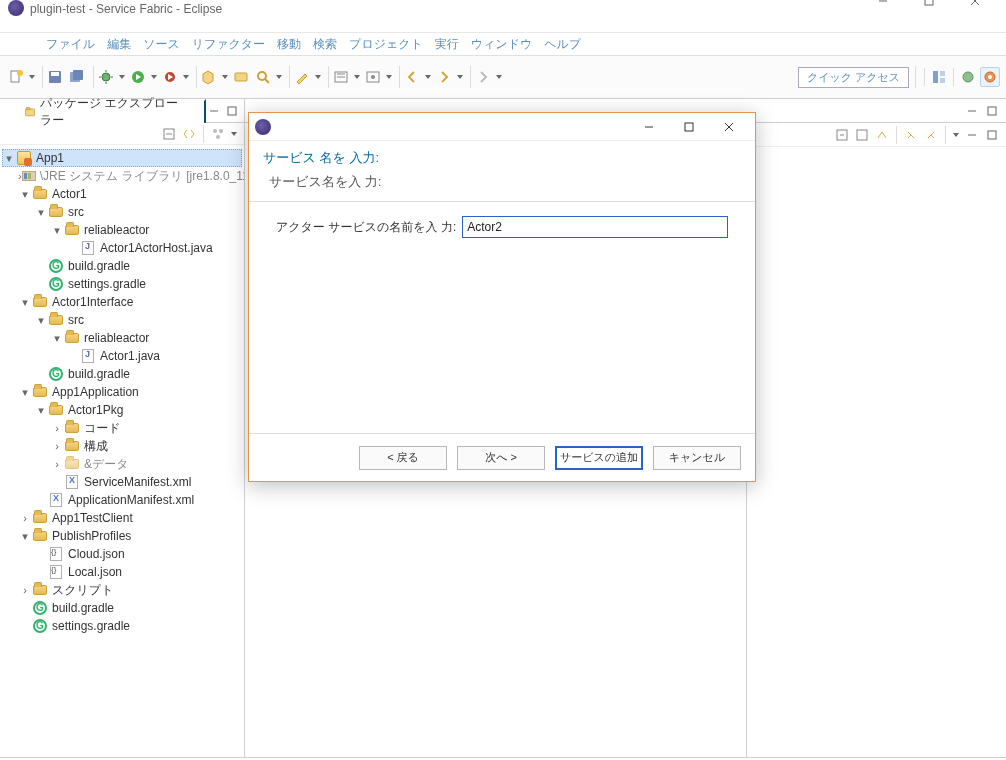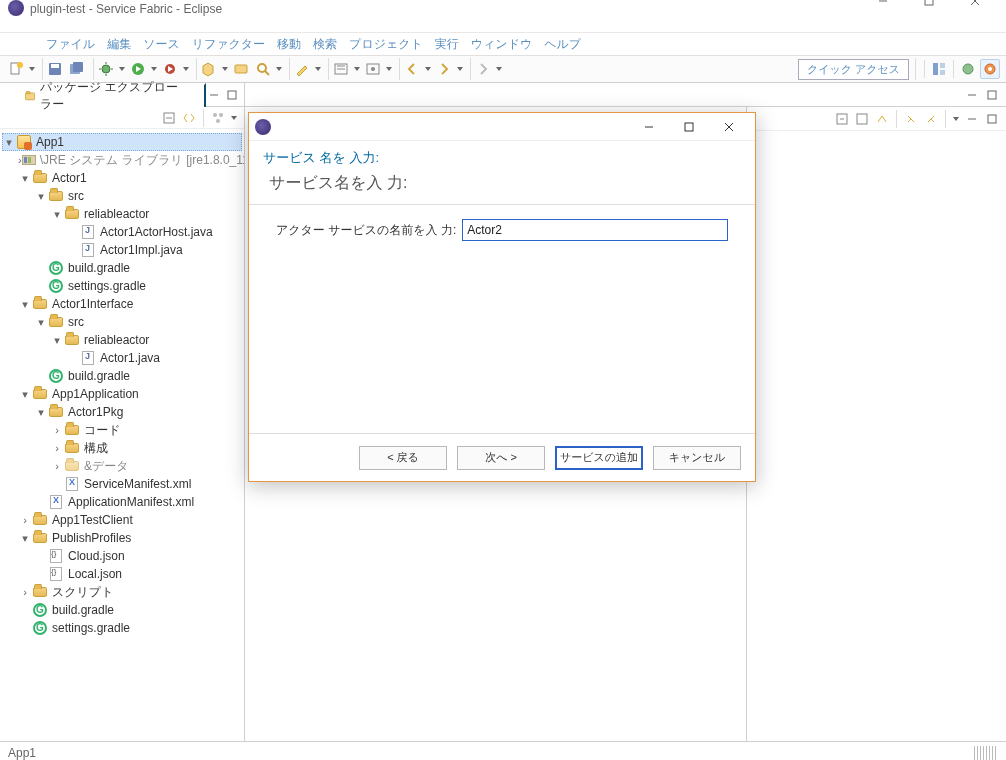--- a/index.html
+++ b/index.html
@@ -11,21 +11,21 @@
 .titlebar-title { color:#666; font-size:12px; }
 .win-controls { margin-left:auto; display:flex; gap:0; }
 .win-btn { width:46px; height:30px; display:flex; align-items:center; justify-content:center; color:#666; }
 .win-btn svg { width:10px; height:10px; }
 
 
 .menubar { height:22px; display:flex; align-items:center; padding:0 6px; gap:4px; color:#5a8fbf;margin-left:36px; }
 .menubar .menu-item { padding:2px 4px; cursor:default; }
 
 
-.toolbar { height:28px; display:flex; align-items:center; padding:0 6px; border-top:1px solid #e0e0e0; border-bottom:1px solid #d0d0d0; background:#fbfbfb; }
+.toolbar { height:44px; display:flex; align-items:center; padding:0 6px; border-top:1px solid #e0e0e0; border-bottom:1px solid #d0d0d0; background:#fbfbfb; }
 .tool-group { display:flex; align-items:center; gap:2px; padding-right:6px; margin-right:2px; border-right:1px solid #dcdcdc; height:22px; }
 .tool-group:last-child { border-right:none; }
 .tool-btn { width:20px; height:20px; display:flex; align-items:center; justify-content:center; border-radius:2px; }
 .tool-btn svg { width:16px; height:16px; }
 .tool-drop { width:8px; display:flex; align-items:center; justify-content:center; }
 .tool-drop::after { content:""; border-left:3px solid transparent; border-right:3px solid transparent; border-top:4px solid #666; }
 .quick-access { margin-left:auto; border:1px solid #aab; color:#5a8fbf; padding:2px 8px; background:#fff; font-size:11px; }
 .persp { display:flex; gap:2px; margin-left:6px; align-items:center; padding-left:6px; border-left:1px solid #dcdcdc; height:22px;}
 .persp .tool-btn.active { border:1px solid #bcd0e6; background:#eaf2fb; }
 
@@ -63,21 +63,21 @@
 .statusbar .drag { width:24px; height:14px; margin-left:auto; background:repeating-linear-gradient(90deg,#bbb 0 1px,transparent 1px 3px); }
 
 
 .dialog { position:absolute; left:248px; top:112px; width:508px; height:370px; background:#fff; border:1px solid #e59543; box-shadow:0 4px 20px rgba(0,0,0,0.25); display:flex; flex-direction:column; }
 .dlg-title { height:28px; display:flex; align-items:center; padding:0 6px; border-bottom:1px solid #eee; }
 .dlg-title .app-icon { width:16px; height:16px; border-radius:50%; background:radial-gradient(circle at 40% 40%, #6b5fac, #3b2a6a); margin-right:6px; }
 .dlg-win { margin-left:auto; display:flex; }
 .dlg-win .win-btn { width:40px; height:28px; }
 .dlg-banner { padding:8px 14px 10px; background:#fff; border-bottom:1px solid #ddd; }
 .dlg-head { font-size:13px; color:#0369a1; margin-bottom:6px;}
-.dlg-sub { font-size:16px; color:#555; padding-left:6px;}
+.dlg-sub { font-size:13px; color:#555; padding-left:6px;}
 .dlg-body { padding:14px 27px; flex:1; }
 .dlg-field-row { display:flex; align-items:center; gap:6px; }
 .dlg-field-label { font-size:12px; color:#333; }
 .dlg-input { flex:1; height:22px; border:1px solid #2a62c9; padding:0 4px; font-size:12px; color:#222; outline:none; }
 .dlg-footer { height:48px; border-top:1px solid #ddd; display:flex; align-items:center; justify-content:flex-end; gap:10px; padding:0 14px; }
 .dlg-btn { width:88px; height:24px; border:1px solid #b8b8b8; background:#fafafa; color:#333; font-size:11px; display:flex; align-items:center; justify-content:center; }
 .dlg-btn.primary { border:2px solid #2a62c9; background:#fff; width:88px; height:24px; }
 
 
 .i-folder { background:linear-gradient(#f5d385,#e7b954); border:1px solid #caa13a; width:14px; height:10px; border-radius:2px; position:relative;}
@@ -363,27 +363,20 @@
             <span class="i-folder"></span>
           </span>
         <span class="tree-label">reliableactor</span>
       </div>
       <div class="tree-item">
         <span class="tree-indent" style="width:78px"></span>
         <span class="tree-icon">
             <span class="i-java"></span>
           </span>
         <span class="tree-label">Actor1ActorHost.java</span>
-      </div>
-      <div class="tree-item">
-        <span class="tree-indent" style="width:78px"></span>
-        <span class="tree-icon">
-            <span class="i-java"></span>
-          </span>
-        <span class="tree-label">Actor1Impl.java</span>
       </div>
       <div class="tree-item">
         <span class="tree-indent" style="width:46px"></span>
         <span class="tree-icon">
             <span class="i-g">G</span>
           </span>
         <span class="tree-label">build.gradle</span>
       </div>
       <div class="tree-item">
         <span class="tree-indent" style="width:46px"></span>

